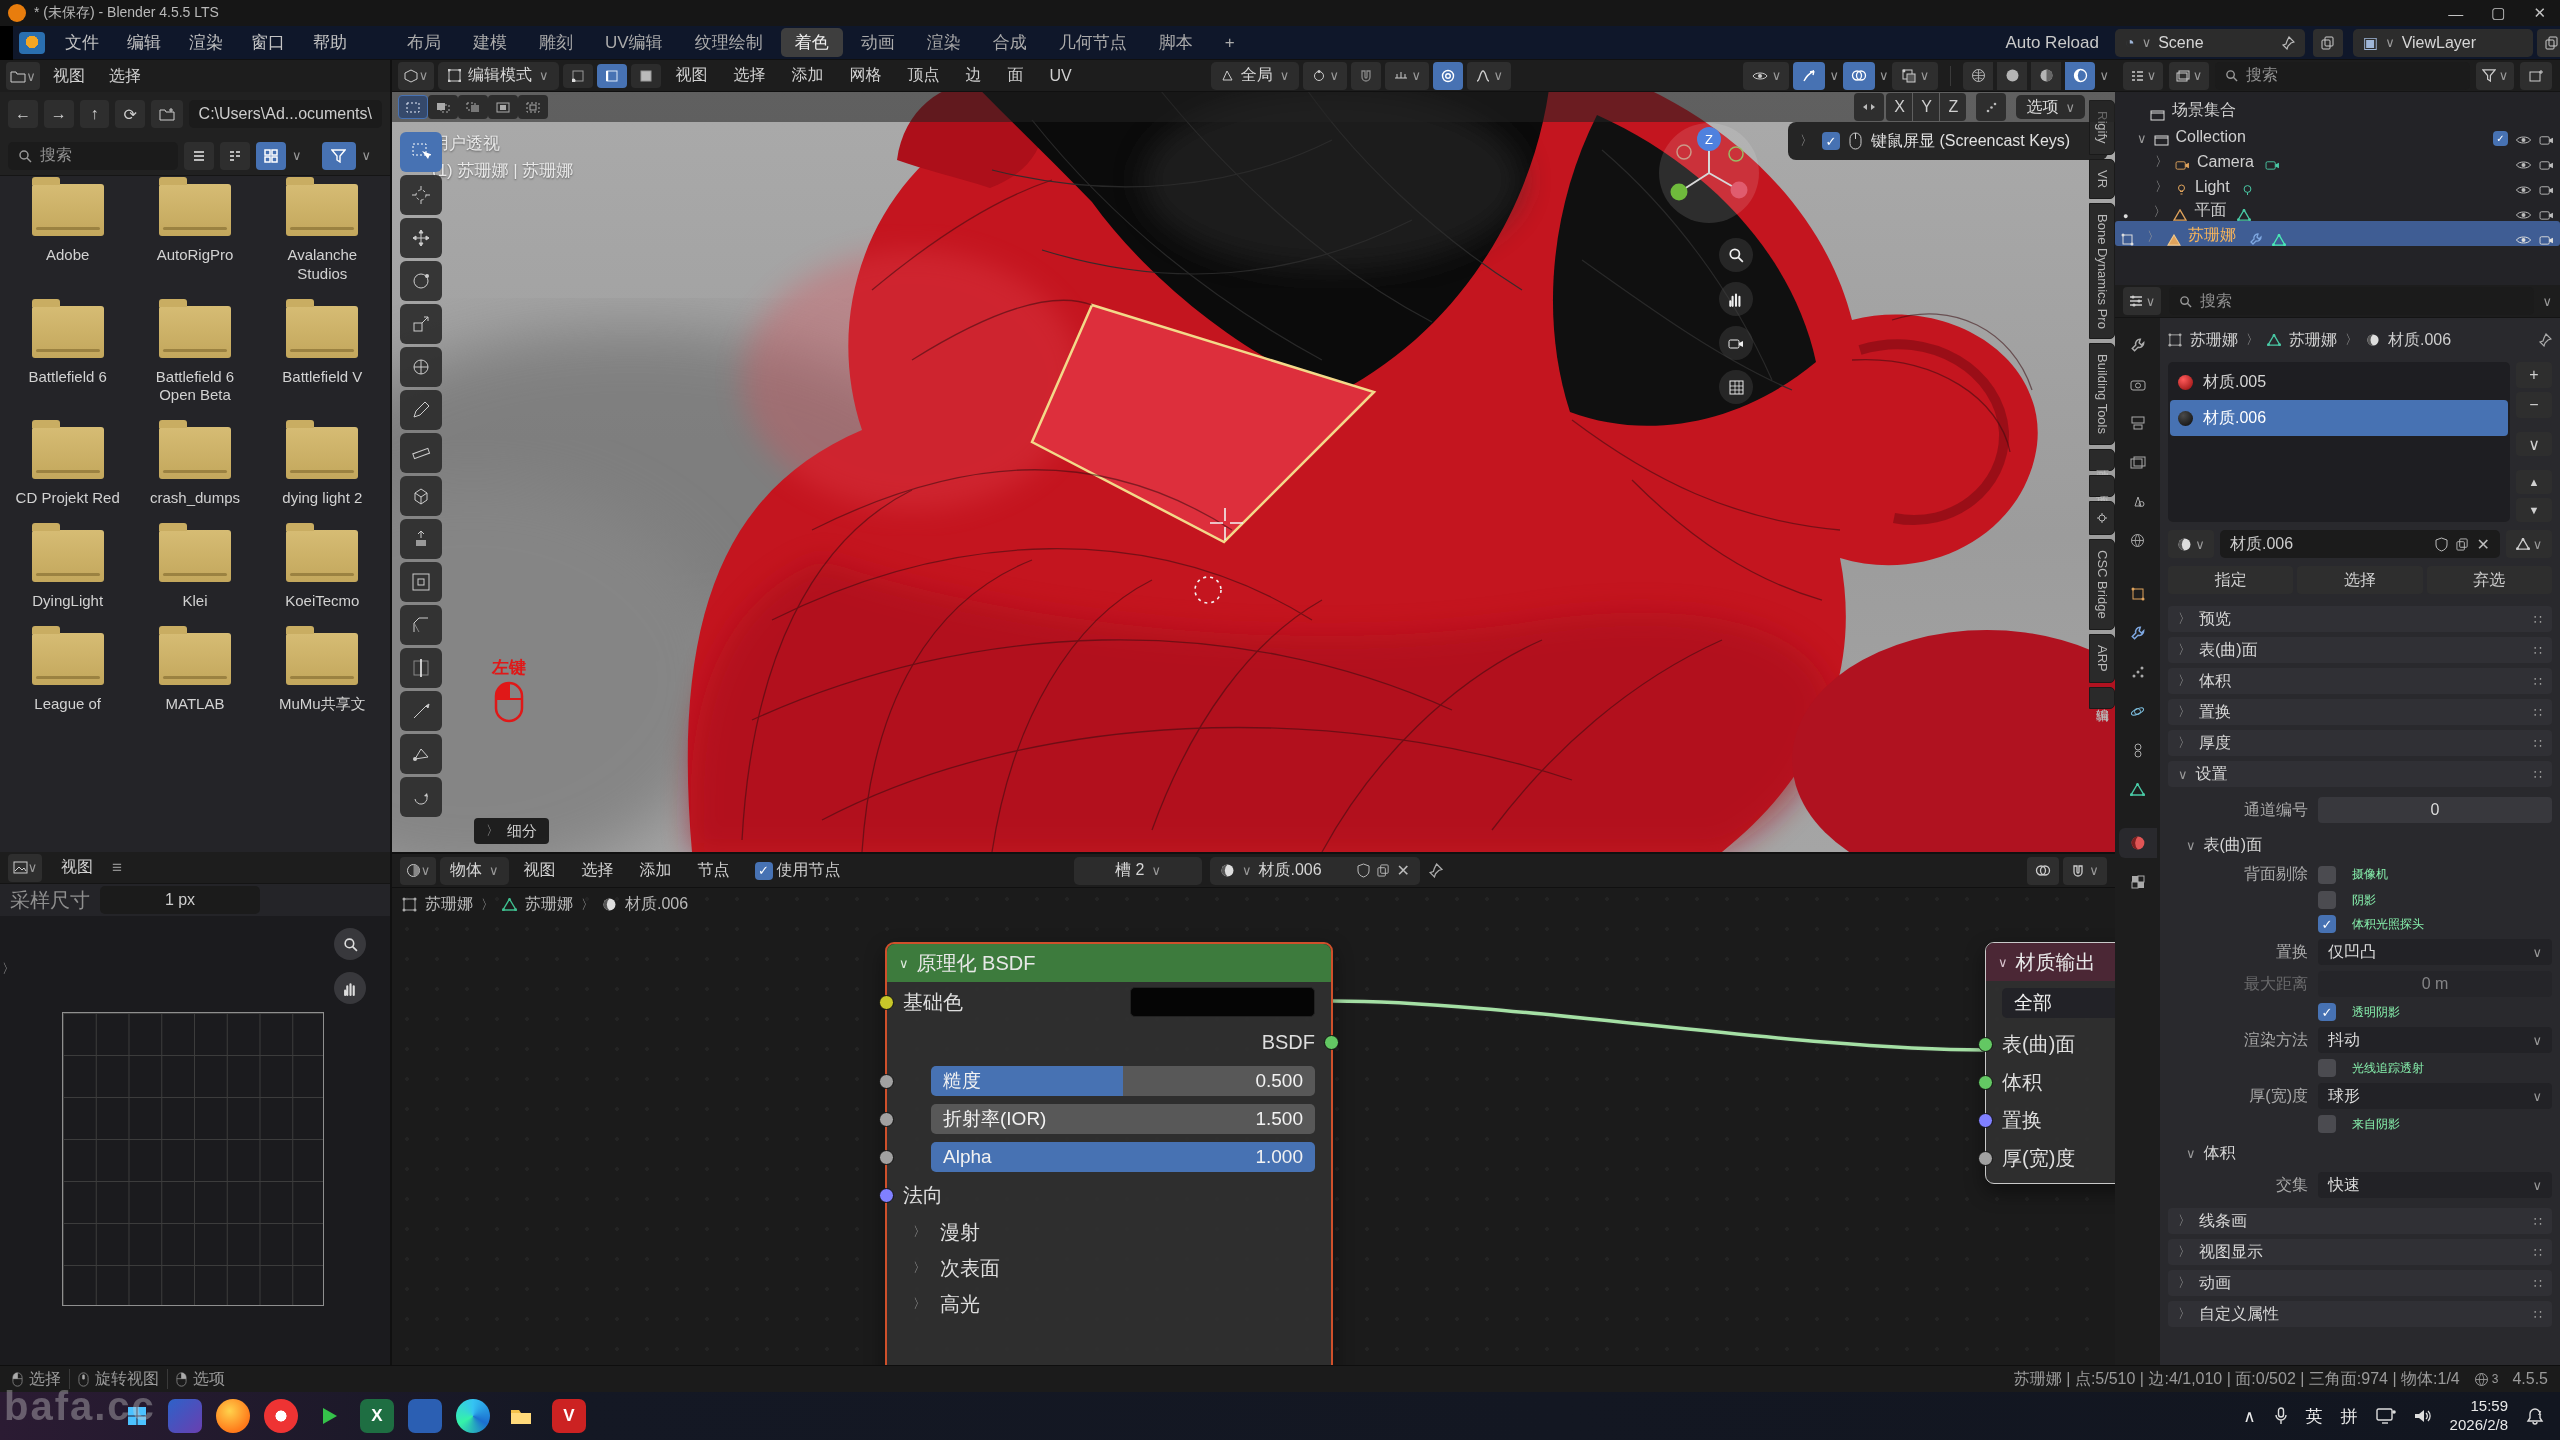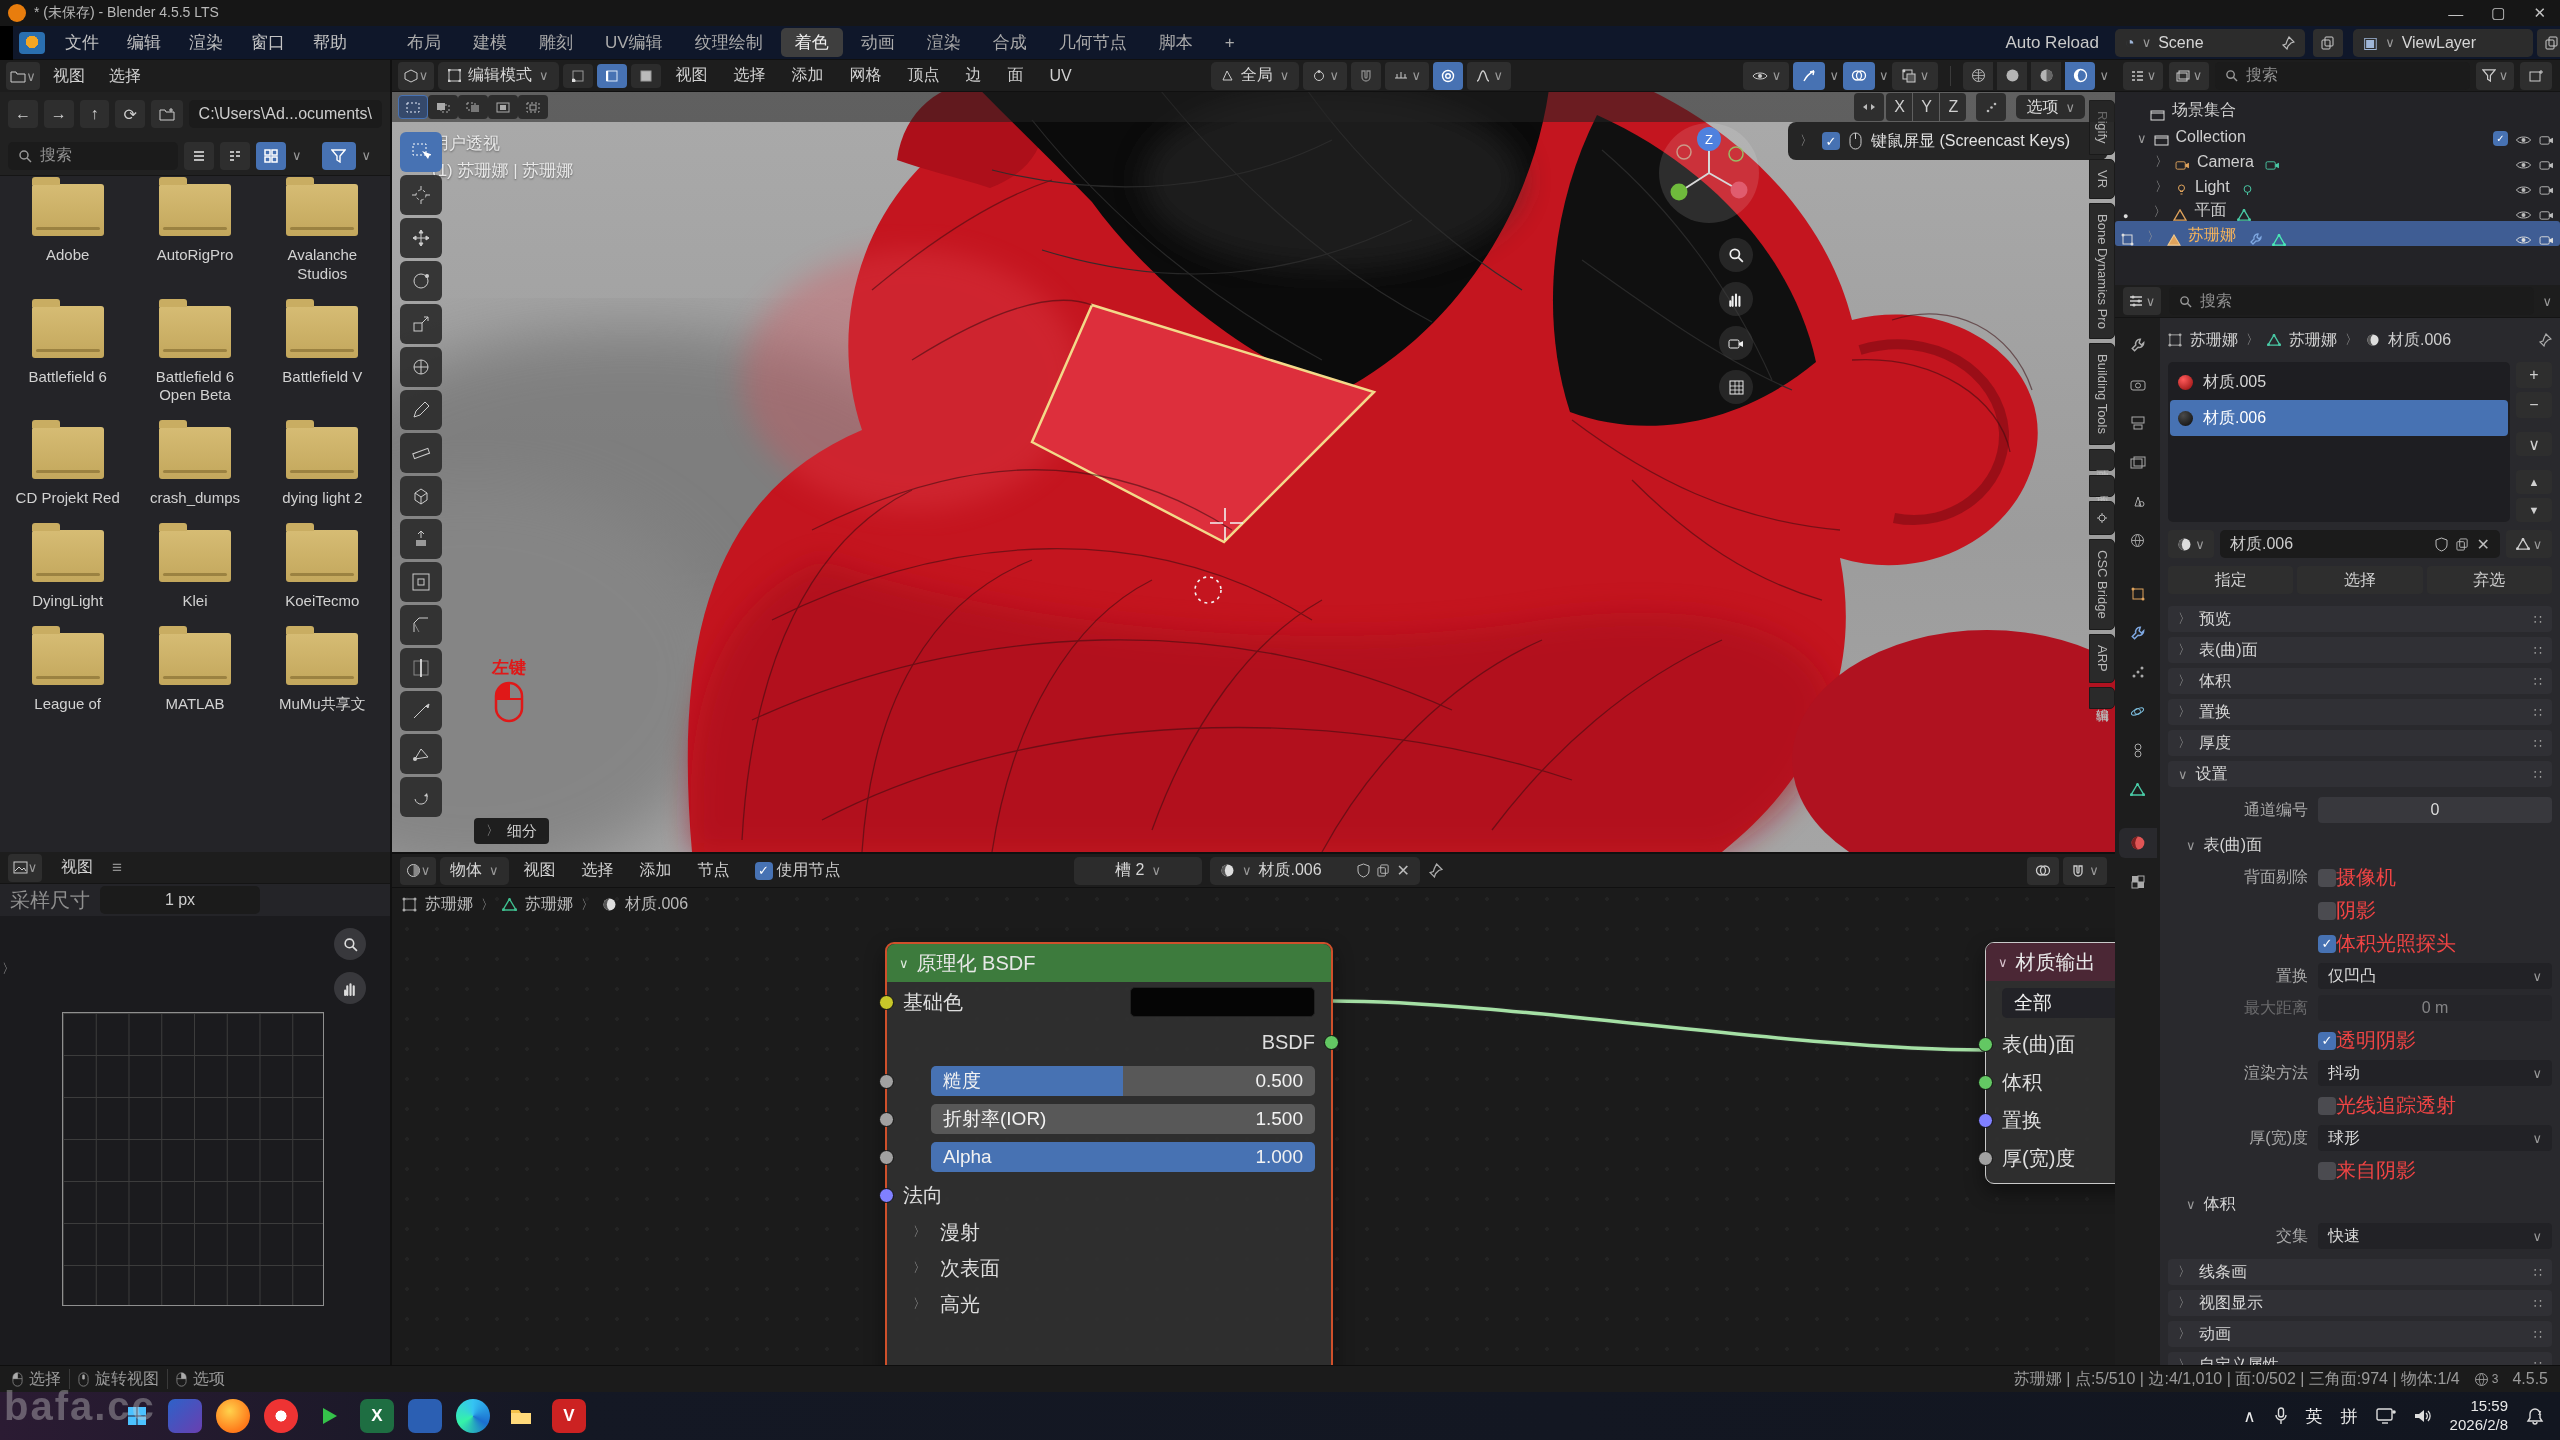--- a/index.html
+++ b/index.html
@@ -73,21 +73,21 @@
   #props-head{height:33px;background:#1d1d1d;display:flex;align-items:center;gap:8px;padding:0 8px;border-bottom:1px solid #141414}
   #ptabs{position:absolute;left:0;top:33px;width:45px;height:1047px;background:#1d1d1d;display:flex;flex-direction:column;align-items:center;padding-top:12px;gap:9px}
   .ptab{width:38px;height:30px;border-radius:6px 0 0 6px;display:flex;align-items:center;justify-content:center}
   .ptab.active{background:#29292d}
   #pcontent{position:absolute;left:45px;top:33px;width:400px;height:1047px;padding:8px 8px 0 8px;overflow:hidden}
   .prow-panel{height:26px;background:#303035;border-radius:4px;display:flex;align-items:center;gap:8px;padding:0 10px;color:#d6d6d6;font-size:16px;margin-bottom:5px}
   .plabel{width:150px;text-align:right;color:#a9a9a9;font-size:16px;flex:none;padding-right:10px}
   .pfield{flex:1;height:26px;background:#222226;border-radius:4px;display:flex;align-items:center;padding:0 10px;color:#dcdcdc;font-size:16px}
   .pdrop{justify-content:space-between}
   .prow{display:flex;align-items:center;margin-bottom:6px}
-  .cbl{color:#ef4444;font-size:20px;margin-left:0}
+  .cbl{color:#86efac;font-size:12px;margin-left:16px}
   
   #statusbar{left:0;top:1365px;width:2560px;height:27px;background:#1b1b1b;border-top:1px solid #0e0e0e;display:flex;align-items:center;padding:0 12px;color:#9a9a9a;font-size:16px}
   #taskbar{left:0;top:1392px;width:2560px;height:48px;background:linear-gradient(90deg,#2b1b33 0%,#141824 22%,#121620 100%);display:flex;align-items:center}
   .ticon{width:34px;height:34px;border-radius:7px;display:flex;align-items:center;justify-content:center;font-size:17px;color:#fff;font-weight:bold}
   #watermark{left:4px;top:1384px;font-size:40px;font-weight:bold;color:rgba(205,205,205,.38);letter-spacing:2px;z-index:50}
 </style>
 </head>
 <body>
 
 <div class="abs row" id="titlebar">

